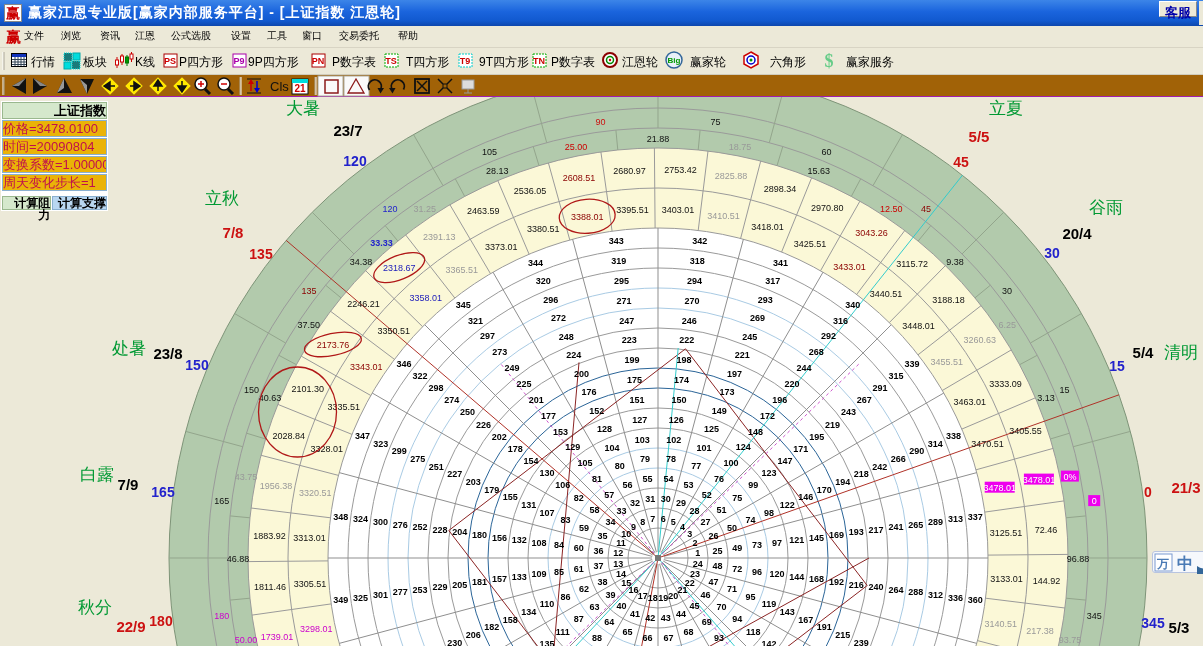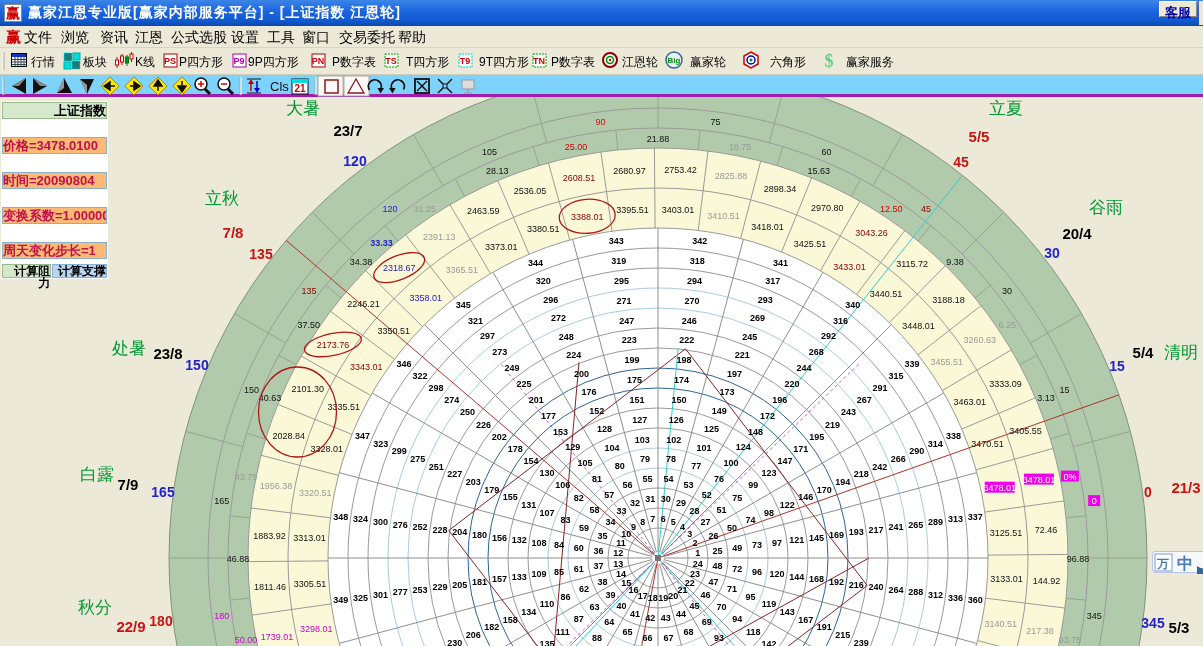--- a/index.html
+++ b/index.html
@@ -2,29 +2,29 @@
 <html><head><meta charset="utf-8">
 <style>
 *{margin:0;padding:0;box-sizing:border-box}
 body{width:1203px;height:646px;font-family:"Liberation Sans",sans-serif;background:#ece9d8;overflow:hidden;position:relative}
 .titlebar{position:absolute;left:0;top:0;width:1203px;height:26px;background:linear-gradient(180deg,#3c85e8 0%,#1a64dd 45%,#1159cf 80%,#0d47ad 100%)}
 .titleicon{position:absolute;left:4px;top:4px;width:18px;height:18px;background:#fff;border:1px solid #888;color:#cc0000;font-weight:bold;font-size:14px;line-height:16px;text-align:center}
 .titletext{position:absolute;left:28px;top:4px;color:#fff;font-size:14px;font-weight:bold;letter-spacing:1px}
 .kfbtn{position:absolute;left:1159px;top:1px;width:38px;height:16px;background:#ece9d8;border:1px solid #fff;border-right-color:#888;border-bottom-color:#888;color:#0000aa;font-size:13px;font-weight:bold;text-align:center;line-height:22px}
 .kfbtn2{position:absolute;left:1199px;top:1px;width:4px;height:24px;background:#ece9d8}
 .menubar{position:absolute;left:0;top:26px;width:1203px;height:22px;background:#ece9d8;border-bottom:1px solid #d8d4c4}
-.menuitem{position:absolute;top:3px;font-size:14px;color:#000}
+.menuitem{position:absolute;top:3px;font-size:10px;color:#000}
 .winicon{position:absolute;left:6px;top:2px;color:#cc0000;font-weight:bold;font-size:15px}
 .toolbar1{position:absolute;left:0;top:48px;width:1203px;height:27px;background:#ece9d8;border-bottom:1px solid #d0ccbc}
-.toolbar2{position:absolute;left:0;top:75px;width:1203px;height:22px;background:#7dd3fc;border-bottom:3px solid #a21caf}
+.toolbar2{position:absolute;left:0;top:75px;width:1203px;height:22px;background:#a16207;border-bottom:1px solid #a21caf}
 .tl{position:absolute;top:6px;font-size:12px;color:#000}
 .chart{position:absolute;left:0;top:97px;width:1203px;height:549px;background:#ece9d8}
 .panel{position:absolute;left:1px;top:101px;width:107px;background:#fff;border:1px solid #fff}
 .phead{background:#d5e8cc;border:1px solid #9ab88e;height:17px;font-size:13px;font-weight:bold;text-align:right;line-height:16px;color:#000}
-.prow{background:#fdba74;border:1px solid #8ab0d0;height:17px;font-size:13px;font-weight:bold;color:#c0104c;line-height:15px;white-space:nowrap;overflow:hidden;margin-top:18px}
+.prow{background:#eab308;border:1px solid #8ab0d0;height:17px;font-size:13px;font-weight:normal;color:#c0104c;line-height:15px;white-space:nowrap;overflow:hidden;margin-top:1px}
 .pbtns{display:flex;margin-top:5px}
 .pbtn{height:14px;font-size:12px;font-weight:bold;text-align:right;line-height:12px}
 .ime{position:absolute;left:1152px;top:551px;width:60px;height:22px;background:#f6f8fc;border:1px solid #b8c4e0;border-radius:3px}
 </style></head>
 <body>
 <div class="chart"><svg width="1203" height="549" viewBox="0 0 1203 549">
       <circle cx="658.0" cy="461.0" r="489" fill="#b2caac" stroke="#7e9478" stroke-width="1"></circle>
 <circle cx="658.0" cy="461.0" r="410" fill="#fbf8d7"></circle>
 <circle cx="658.0" cy="461.0" r="330" fill="#ffffff"></circle>
 <circle cx="658.0" cy="461.0" r="30" fill="none" stroke="#9a9a9a" stroke-width="1"></circle>

